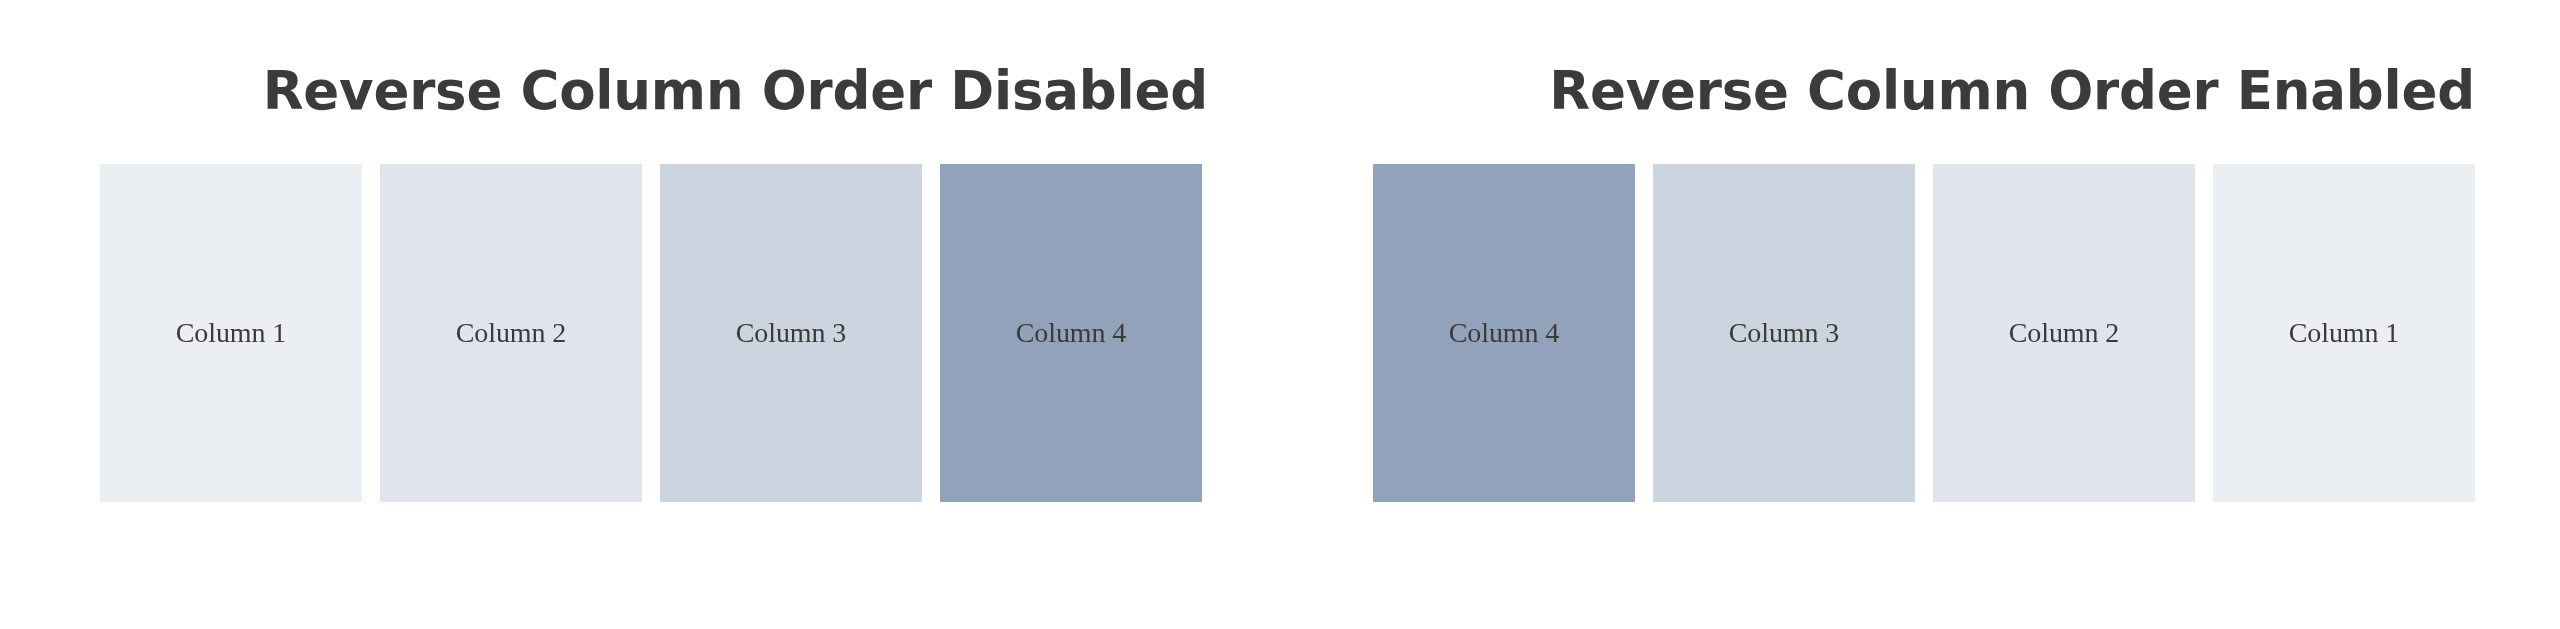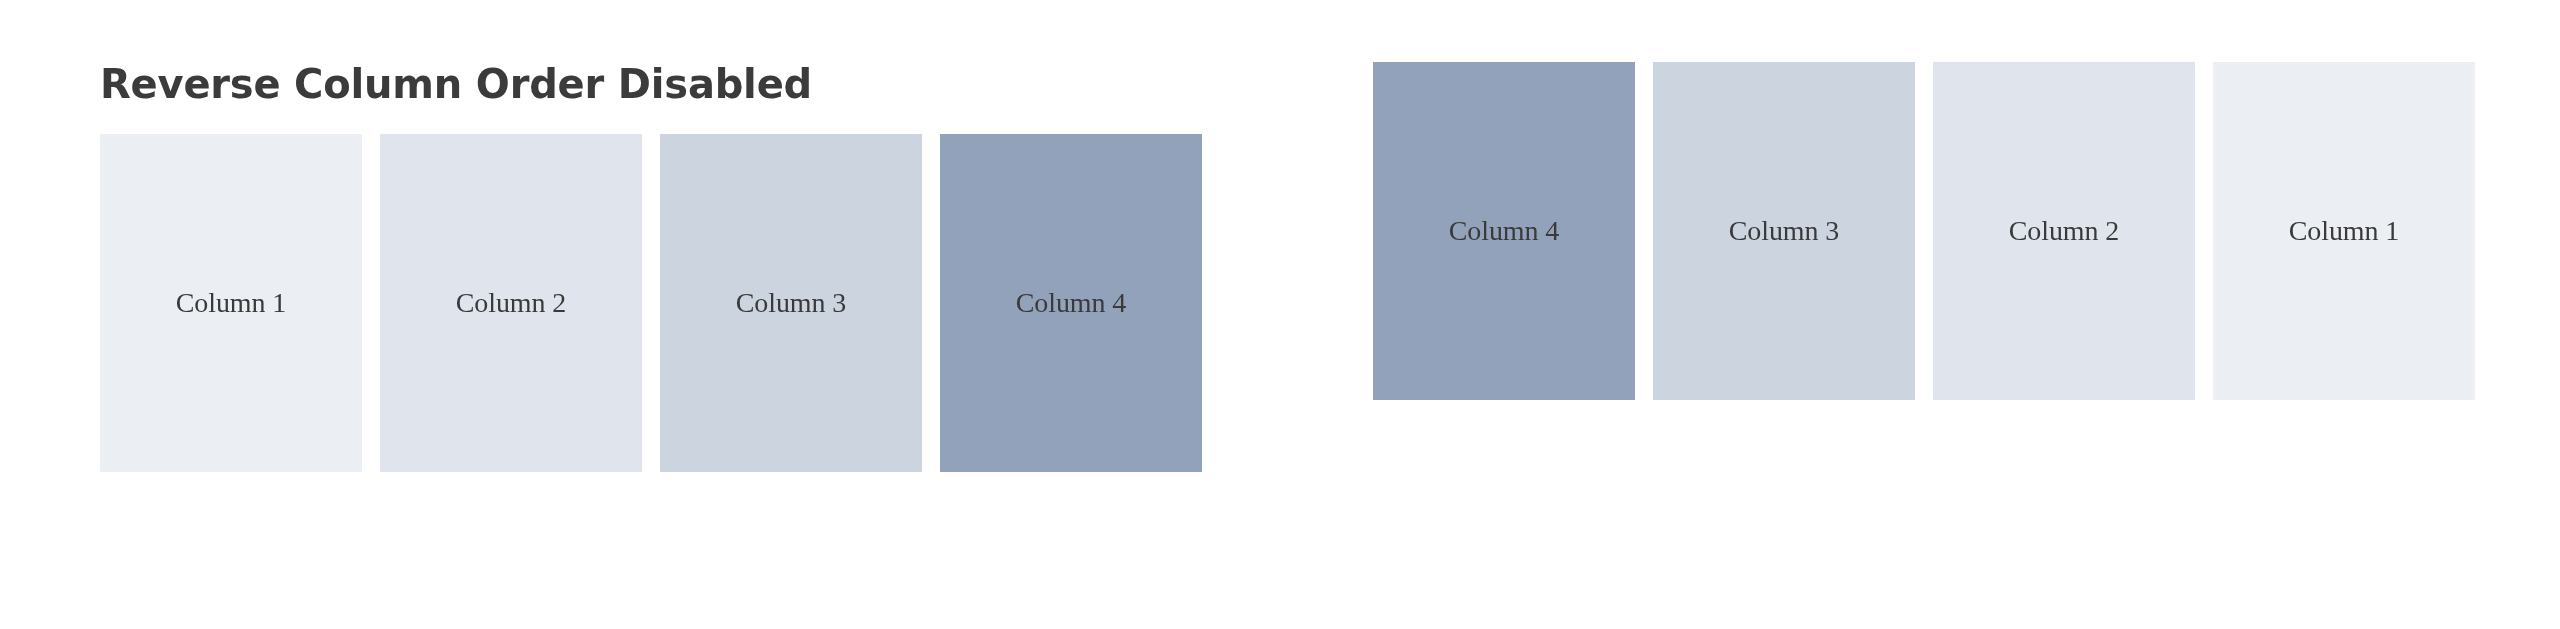--- a/index.html
+++ b/index.html
@@ -33,26 +33,26 @@
     padding-right: 0;
   }
   .panel-right {
     width: 1292px;
     padding-left: 68px;
     padding-right: 85px;
   }
   .panel-title {
     font-family: "DejaVu Sans", sans-serif;
     font-weight: bold;
-    font-size: 40px;
+    font-size: 53px;
     line-height: 1.1;
     letter-spacing: -0.2px;
     color: #3b3b3b;
-    text-align: left;
-    margin: 0 0 28px 0;
+    text-align: right;
+    margin: 0 0 44px 0;
     white-space: nowrap;
   }
   .panel-left .panel-title {
     padding-right: 60px;
   }
   .columns {
     display: flex;
     flex-direction: row;
     gap: 18px;
   }
@@ -93,20 +93,21 @@
       <div class="column-box" style="background: rgb(204, 212, 224);">
         <span class="column-label">Column 3</span>
       </div>
       <div class="column-box" style="background: rgb(147, 162, 187);">
         <span class="column-label">Column 4</span>
       </div>
     </div>
   </div>
 
   <div class="panel panel-right">
+    <h2 class="panel-title">Reverse Column Order Enabled</h2>
     <div class="columns reversed">
       <div class="column-box" style="background: rgb(235, 238, 243);">
         <span class="column-label">Column 1</span>
       </div>
       <div class="column-box" style="background: rgb(224, 229, 237);">
         <span class="column-label">Column 2</span>
       </div>
       <div class="column-box" style="background: rgb(204, 212, 224);">
         <span class="column-label">Column 3</span>
       </div>

